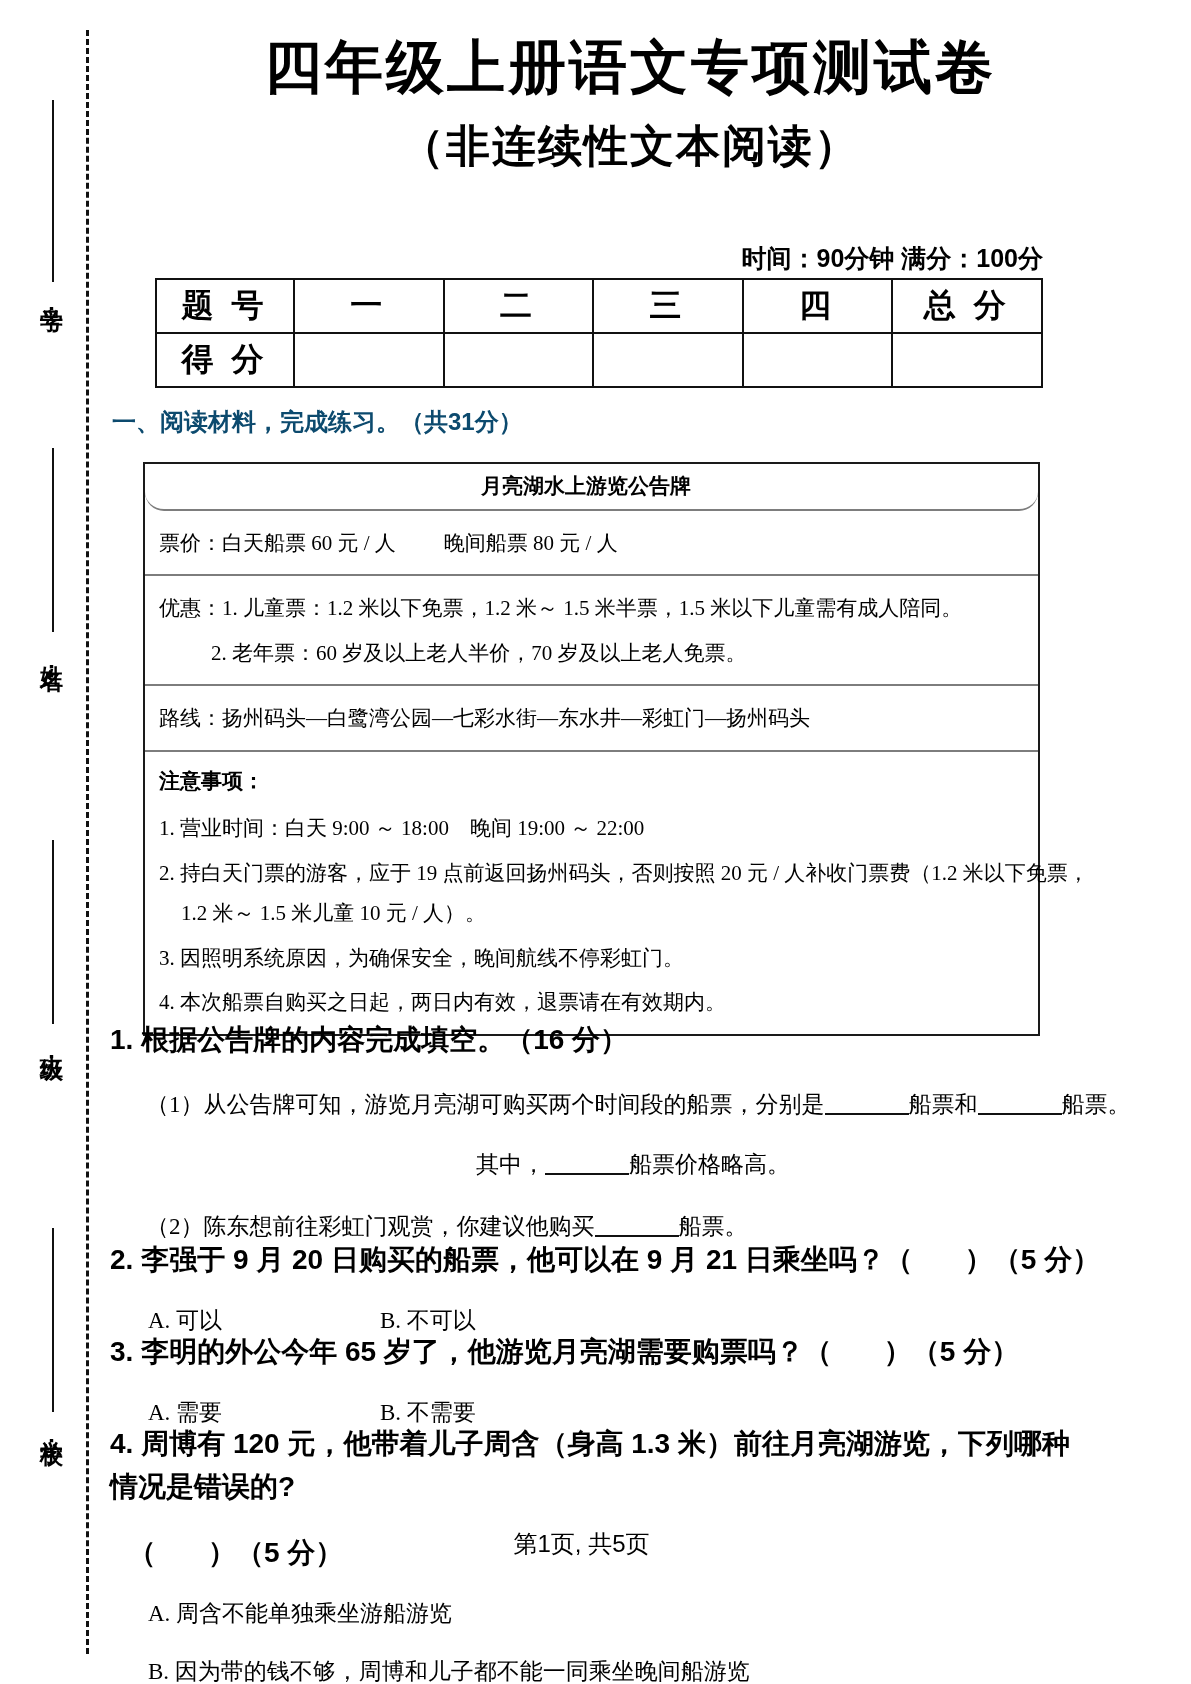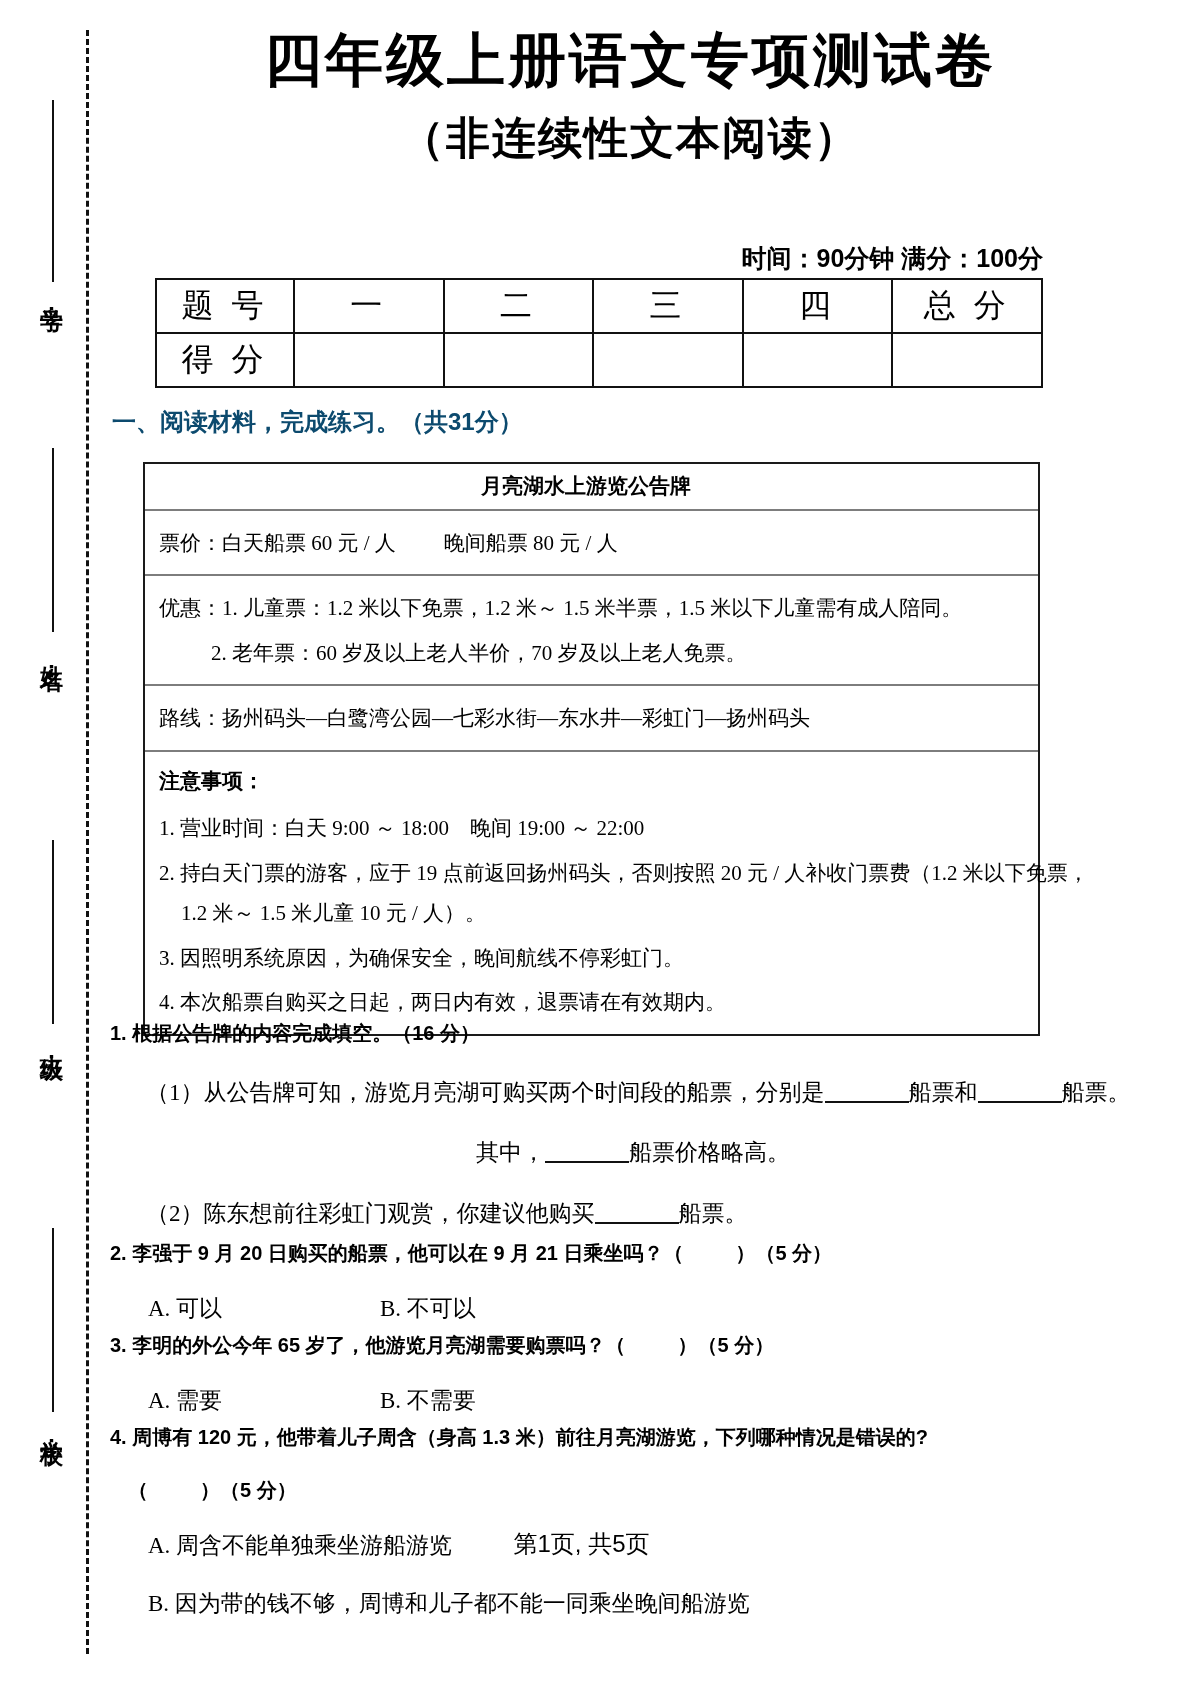--- a/index.html
+++ b/index.html
@@ -60,26 +60,26 @@
 
   
   .title-block {
     position: absolute;
     left: 110px;
     top: 26px;
     width: 1040px;
     text-align: center;
   }
   .main-title {
-    font-family: Liberation Sans, sans-serif;
+    font-family: Liberation Serif, serif;
     font-weight: bold;
     font-size: 58px;
     letter-spacing: 3px;
     line-height: 1.18;
-    margin: 0;
+    margin: 8px;
   }
   .sub-title {
     font-family: "Liberation Sans", "DejaVu Sans", sans-serif;
     font-weight: bold;
     font-size: 44px;
     letter-spacing: 2px;
     line-height: 1.25;
     margin: 16px 0 0 0;
   }
 
@@ -102,21 +102,21 @@
     width: 888px;
     border-collapse: collapse;
     table-layout: fixed;
   }
   .score-table td {
     border: 2px solid #111111;
     height: 52px;
     text-align: center;
     vertical-align: middle;
     font-family: "Liberation Serif", "DejaVu Serif", serif;
-    font-weight: normal;
+    font-weight: bold;
     font-size: 32px;
     letter-spacing: 5px;
     padding: 0;
   }
   .score-table td.head-cell { width: 136px; }
 
   
   .section-heading {
     position: absolute;
     left: 112px;
@@ -139,20 +139,21 @@
     font-size: 21px;
     line-height: 1.5;
   }
   .notice-title {
     text-align: center;
     font-family: "Liberation Sans", "DejaVu Sans", sans-serif;
     font-weight: bold;
     font-size: 21px;
     padding: 6px 11px 7px 0;
     border-bottom: 2px solid #7d7d7d;
+    border-radius: 19px;
   }
   .notice-sec {
     padding: 13px 12px 13px 14px;
     border-bottom: 2px solid #7d7d7d;
   }
   .notice-sec.last { border-bottom: none; border-radius: 18px; }
   .notice-row {
     padding: 3px 0 10px 0;
     white-space: nowrap;
   }
@@ -173,21 +174,21 @@
   .q {
     position: absolute;
     left: 110px;
     width: 960px;
     font-size: 23px;
     line-height: 1.55;
   }
   .q-stem {
     font-family: "Liberation Sans", "DejaVu Sans", sans-serif;
     font-weight: bold;
-    font-size: 20px;
+    font-size: 28px;
     white-space: nowrap;
   }
   .q-stem.wrap { white-space: normal; }
   .q-sub {
     padding-left: 36px;
     padding-top: 26px;
     white-space: nowrap;
   }
   .q-sub2 {
     padding-left: 86px;

